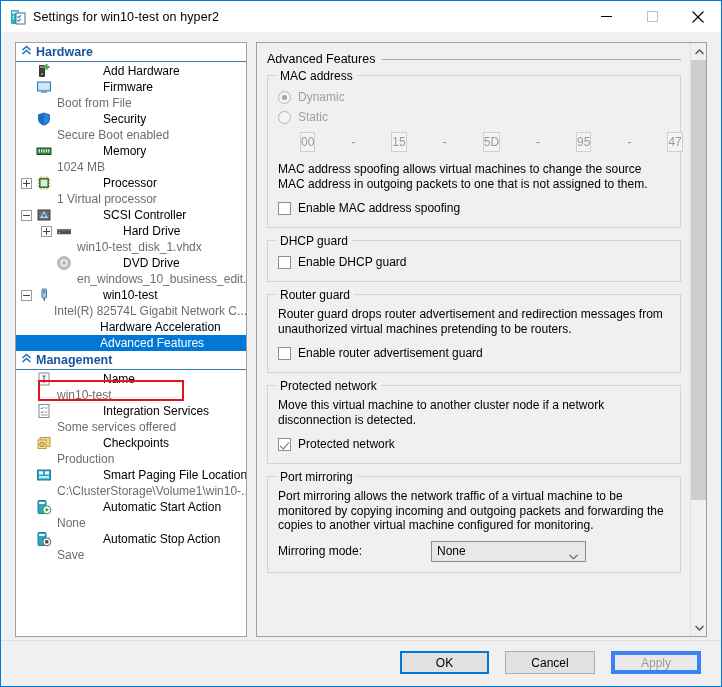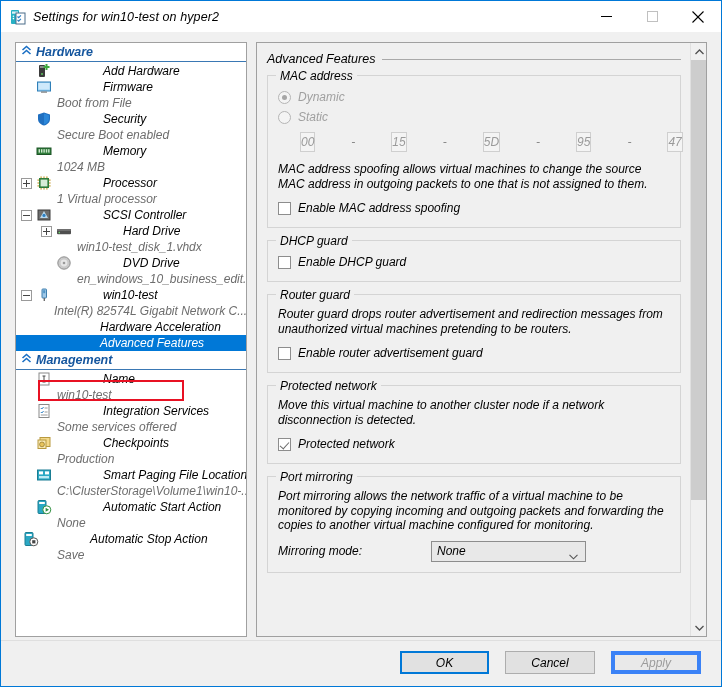--- a/index.html
+++ b/index.html
@@ -13,21 +13,20 @@
     background: #f0f0f0;
   }
 
   
   #window {
     position: absolute;
     left: 0; top: 0;
     width: 722px; height: 687px;
     background: #f0f0f0;
     border: 1px solid #0078d7;
-    font-style: italic;
   }
 
   
   #titlebar {
     position: absolute;
     left: 0; top: 0;
     width: 720px; height: 31px;
     background: #ffffff;
     display: flex;
     align-items: center;
@@ -614,21 +613,21 @@
               <rect x="2" y="1.5" width="8" height="13" rx="1" fill="#2aa8c4" stroke="#1a7d93" stroke-width="1"></rect>
               <rect x="3.2" y="3" width="5.6" height="2" fill="#ffffff"></rect>
               <circle cx="10.8" cy="10.8" r="4" fill="#ffffff" stroke="#2f8f3f" stroke-width="1"></circle>
               <path d="M9.6 8.8 L13 10.8 L9.6 12.8 Z" fill="#2f8f3f"></path>
             </svg>
           </span>
           <span class="label">Automatic Start Action</span>
         </div>
         <div class="subtext" style="padding-left:41px">None</div>
 
-        <div class="node" style="padding-left:7px">
+        <div class="node" style="padding-left:20px">
           <span class="icon">
             <svg width="16" height="16" viewBox="0 0 16 16">
               <rect x="2" y="1.5" width="8" height="13" rx="1" fill="#2aa8c4" stroke="#1a7d93" stroke-width="1"></rect>
               <rect x="3.2" y="3" width="5.6" height="2" fill="#ffffff"></rect>
               <circle cx="10.8" cy="10.8" r="4" fill="#ffffff" stroke="#555" stroke-width="1"></circle>
               <rect x="9.2" y="9.2" width="3.2" height="3.2" fill="#444"></rect>
             </svg>
           </span>
           <span class="label">Automatic Stop Action</span>
         </div>

